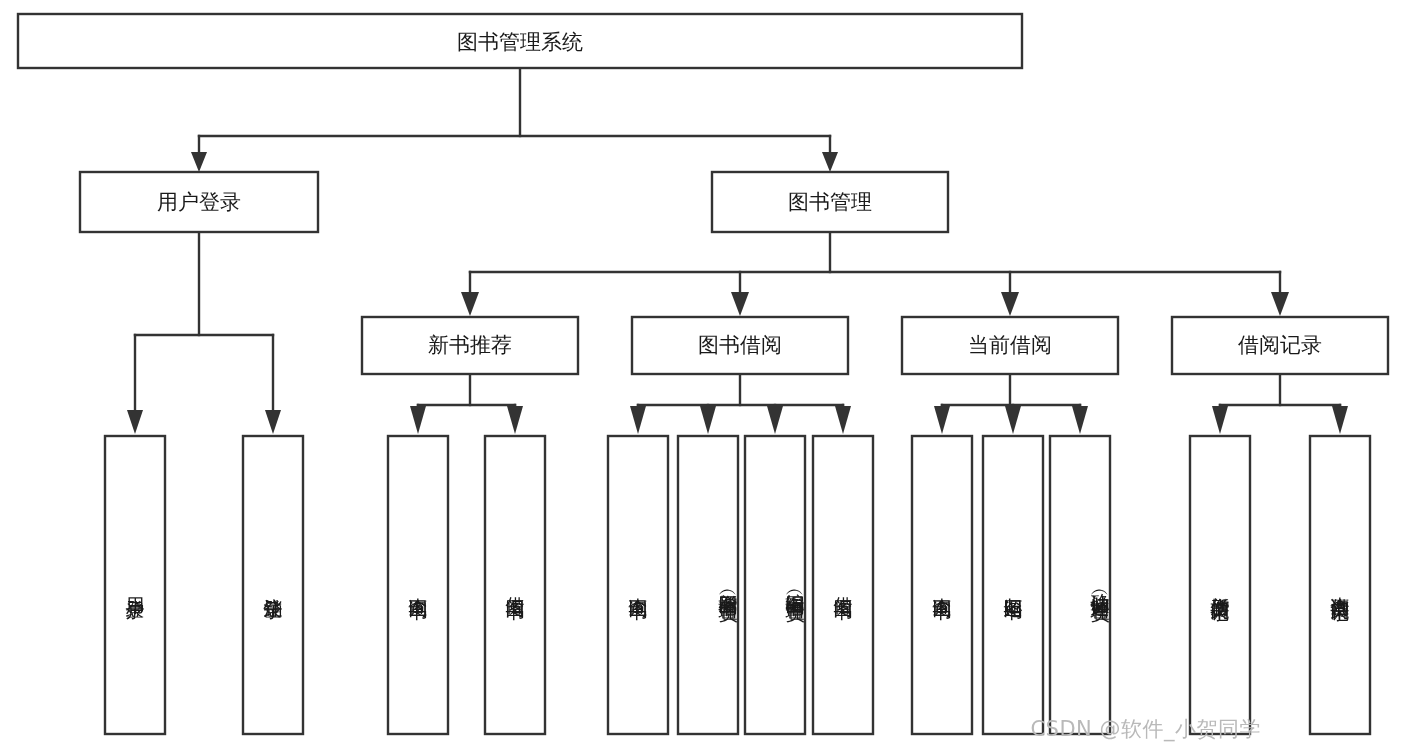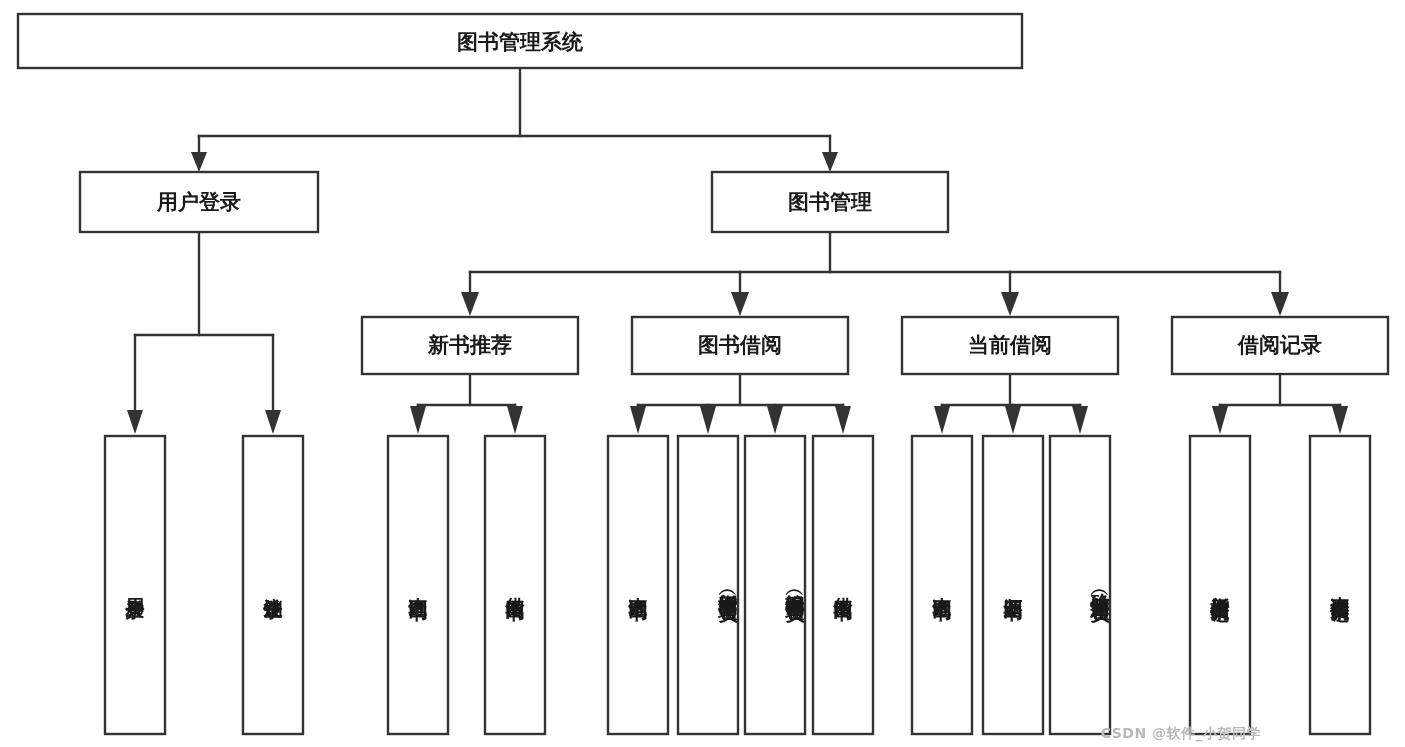--- a/index.html
+++ b/index.html
@@ -11,21 +11,20 @@
     width: 1405px;
     height: 747px;
     font-family: "DejaVu Sans", "Liberation Sans", sans-serif;
     overflow: hidden;
   }
   #diagram-root {
     position: relative;
     width: 1269px;
     height: 747px;
     background: #ffffff;
-    font-weight: bold;
   }
   svg.diagram-canvas {
     position: absolute;
     left: 0;
     top: 0;
     width: 1405px;
     height: 747px;
   }
   .node-rect {
     fill: #ffffff;
@@ -64,21 +63,21 @@
     justify-content: center;
     text-align: center;
     white-space: nowrap;
     pointer-events: none;
   }
   .watermark {
     position: absolute;
     right: 8px;
     bottom: 4px;
     font-family: "DejaVu Sans", "Liberation Sans", sans-serif;
-    font-size: 14px;
+    font-size: 21px;
     color: #b9b9b9;
     white-space: nowrap;
     letter-spacing: 0.5px;
   }
 </style>
 </head>
 <body>
 
 <div id="diagram-root">
 

